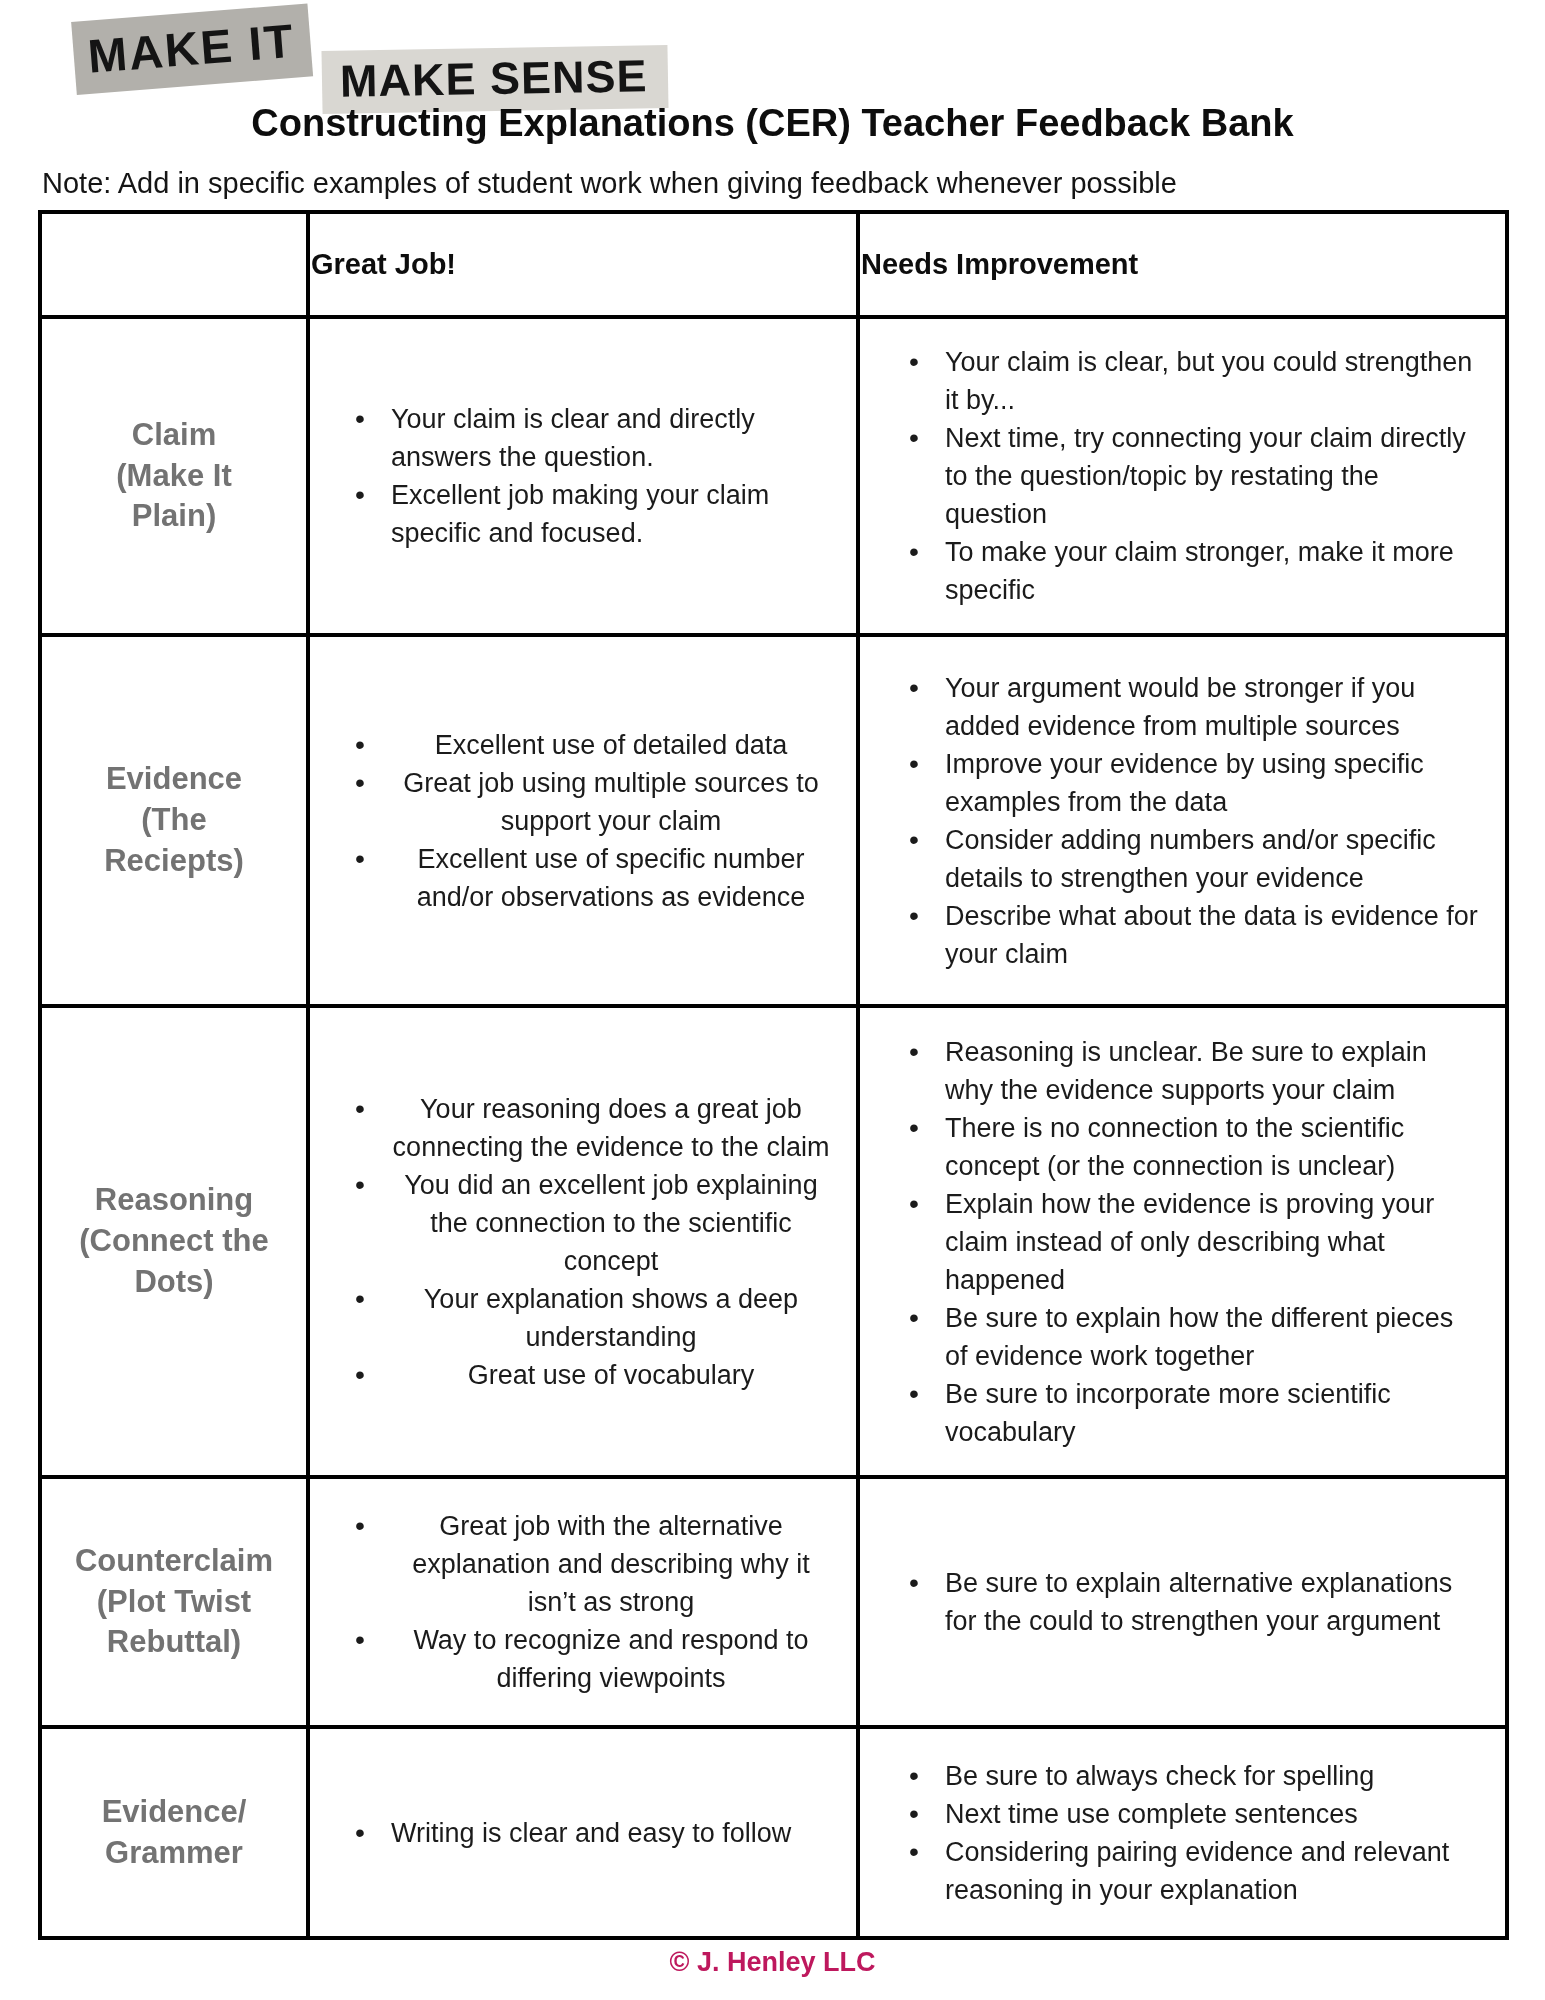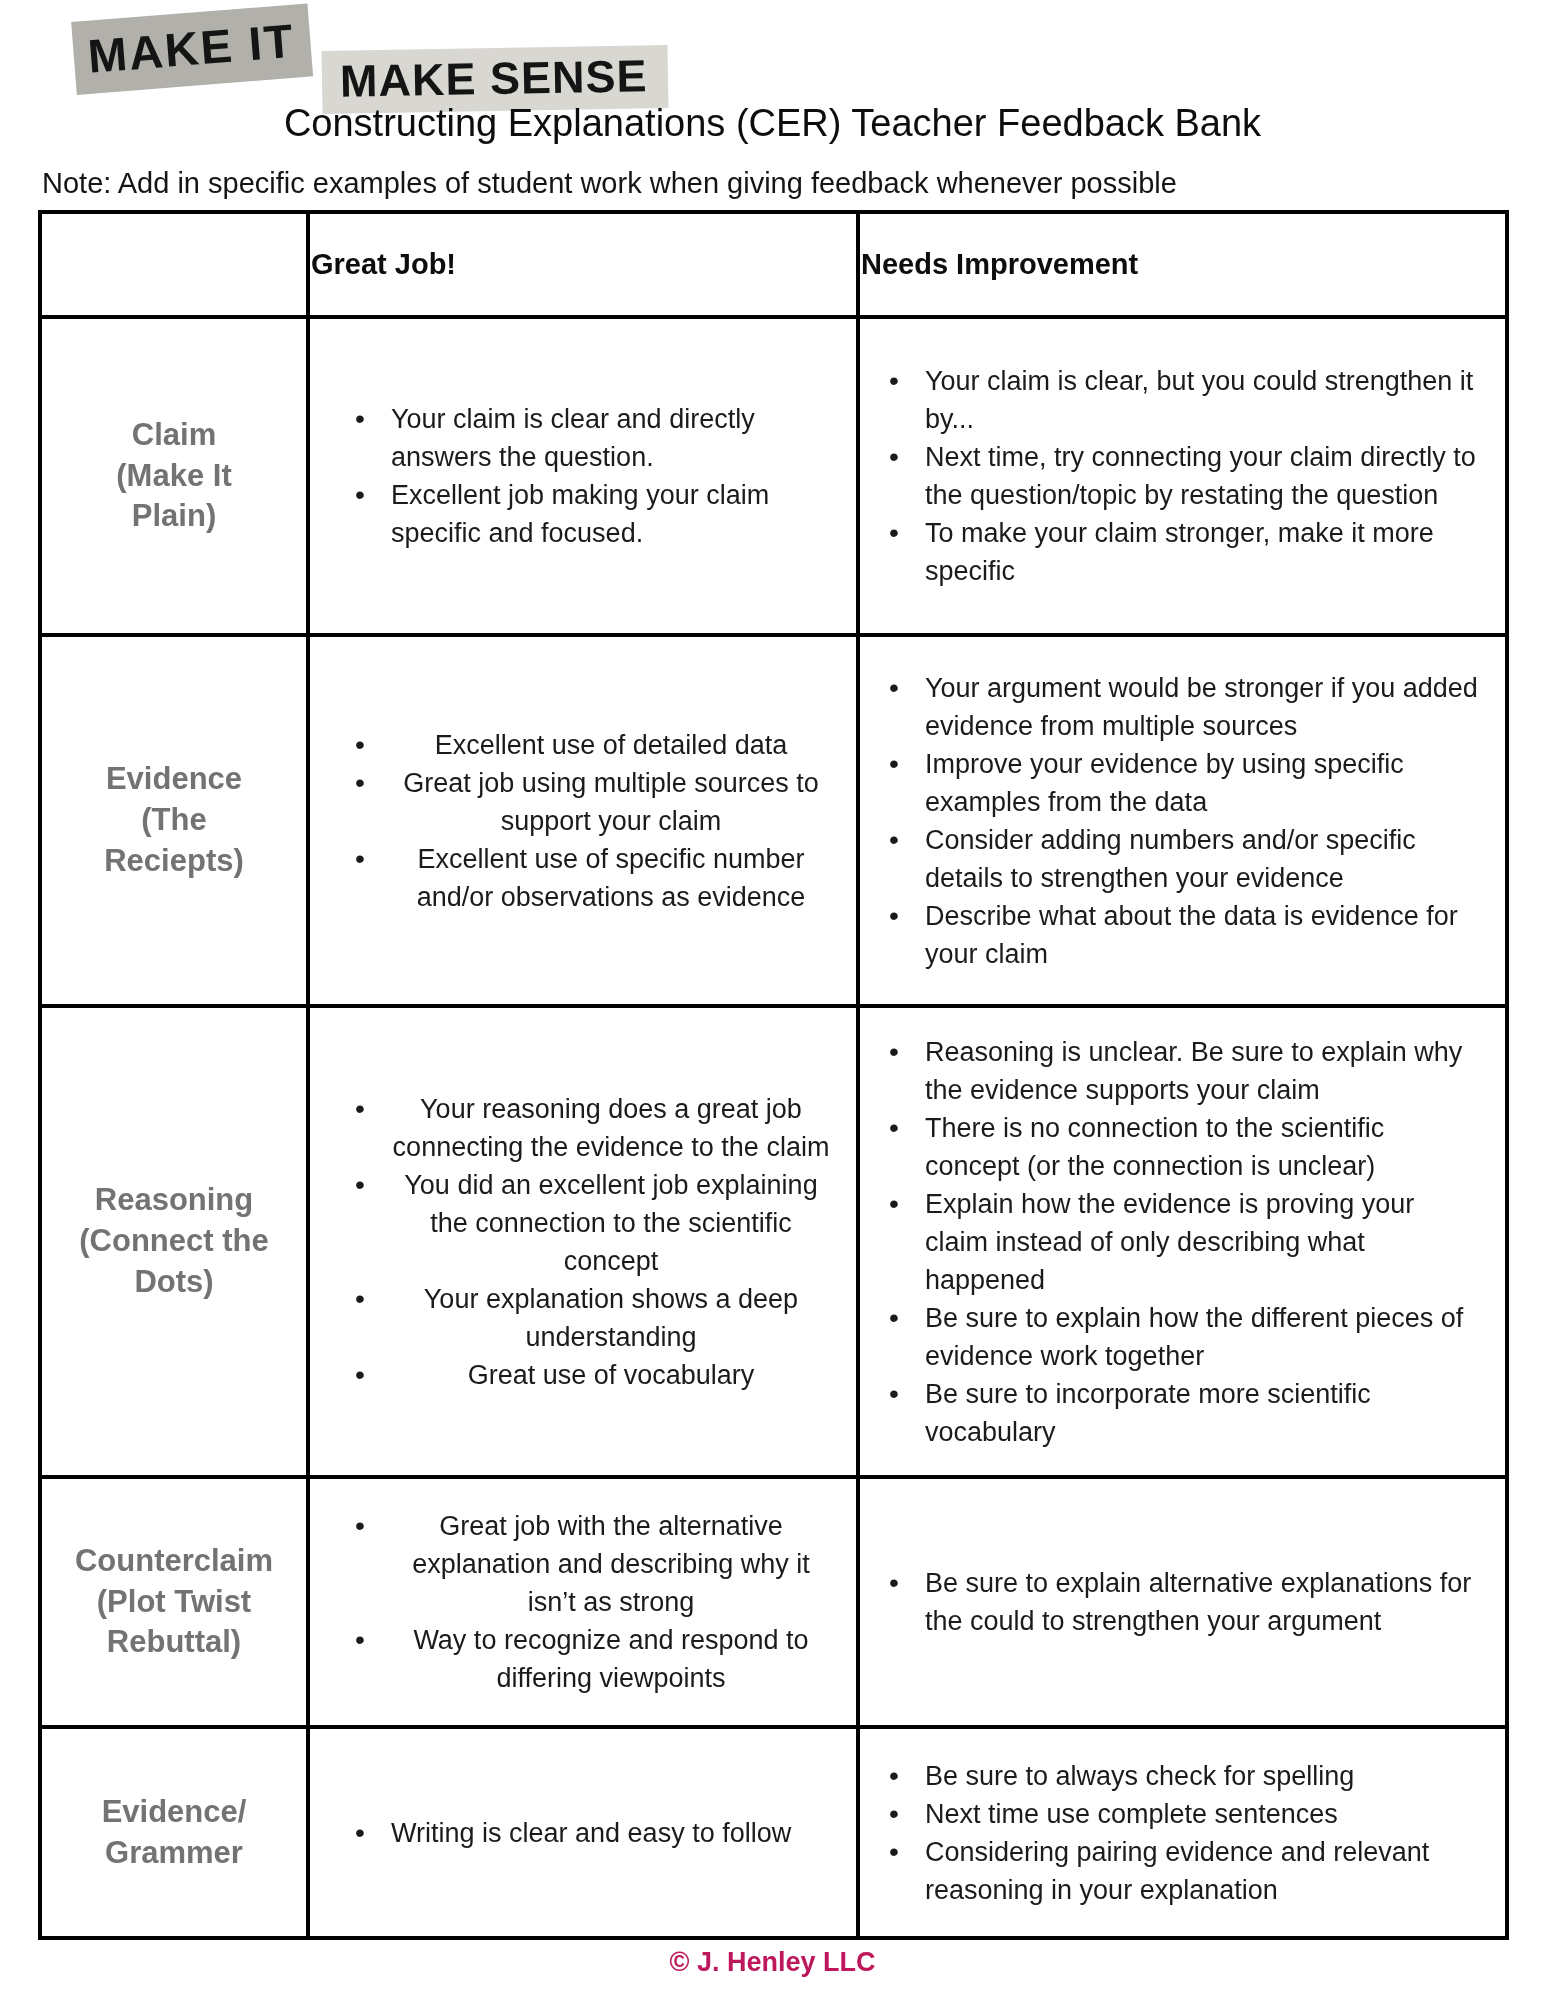--- a/index.html
+++ b/index.html
@@ -22,21 +22,21 @@
     position:absolute; left:322px; top:48px;
     background:#d9d7d2; color:#141414;
     font-weight:900; font-size:45px; line-height:1;
     padding:8px 20px 10px 18px;
     transform:rotate(-1deg);
     letter-spacing:1px; white-space:nowrap;
   }
   
   .title {
     position:absolute; left:0; top:102px; width:1545px;
-    text-align:center; font-size:38px; font-weight:400;
+    text-align:center; font-size:38px; font-weight:700;
     letter-spacing:0; margin:0; color:#0d0d0d;
   }
   .note {
     position:absolute; left:30px; top:155px; margin:12px;
     font-size:29px; font-weight:400; color:#151515;
   }
   
   table.rubric {
     position:absolute; left:38px; top:210px;
     width:1467px; border-collapse:collapse; table-layout:fixed;
@@ -55,21 +55,21 @@
   tbody tr:nth-child(4) { height:250px; }
   tbody tr:nth-child(5) { height:211px; }
   .rubric th.cat {
     font-size:31px; font-weight:700; text-align:center;
     line-height:1.32; white-space:pre-line; padding:0 6px; color:#737373;
   }
   .rubric td ul {
     list-style:none; margin:0; font-size:27px; line-height:38px;
   }
   .rubric td.gj ul { padding:0 24px 0 80px; }
-  .rubric td.ni ul { padding:0 22px 0 64px; }
+  .rubric td.ni ul { padding:0 22px 0 84px; }
   .rubric li { position:relative; margin:0; }
   .rubric li::before {
     content:"•"; position:absolute; left:-36px; top:-1px; font-size:1.05em;
   }
   tr.gj-center td.gj li { text-align:center; }
   
   .copyright {
     position:absolute; left:0; top:1947px; width:1545px;
     text-align:center; font-size:27px; font-weight:700; color:#be185d;
   }

